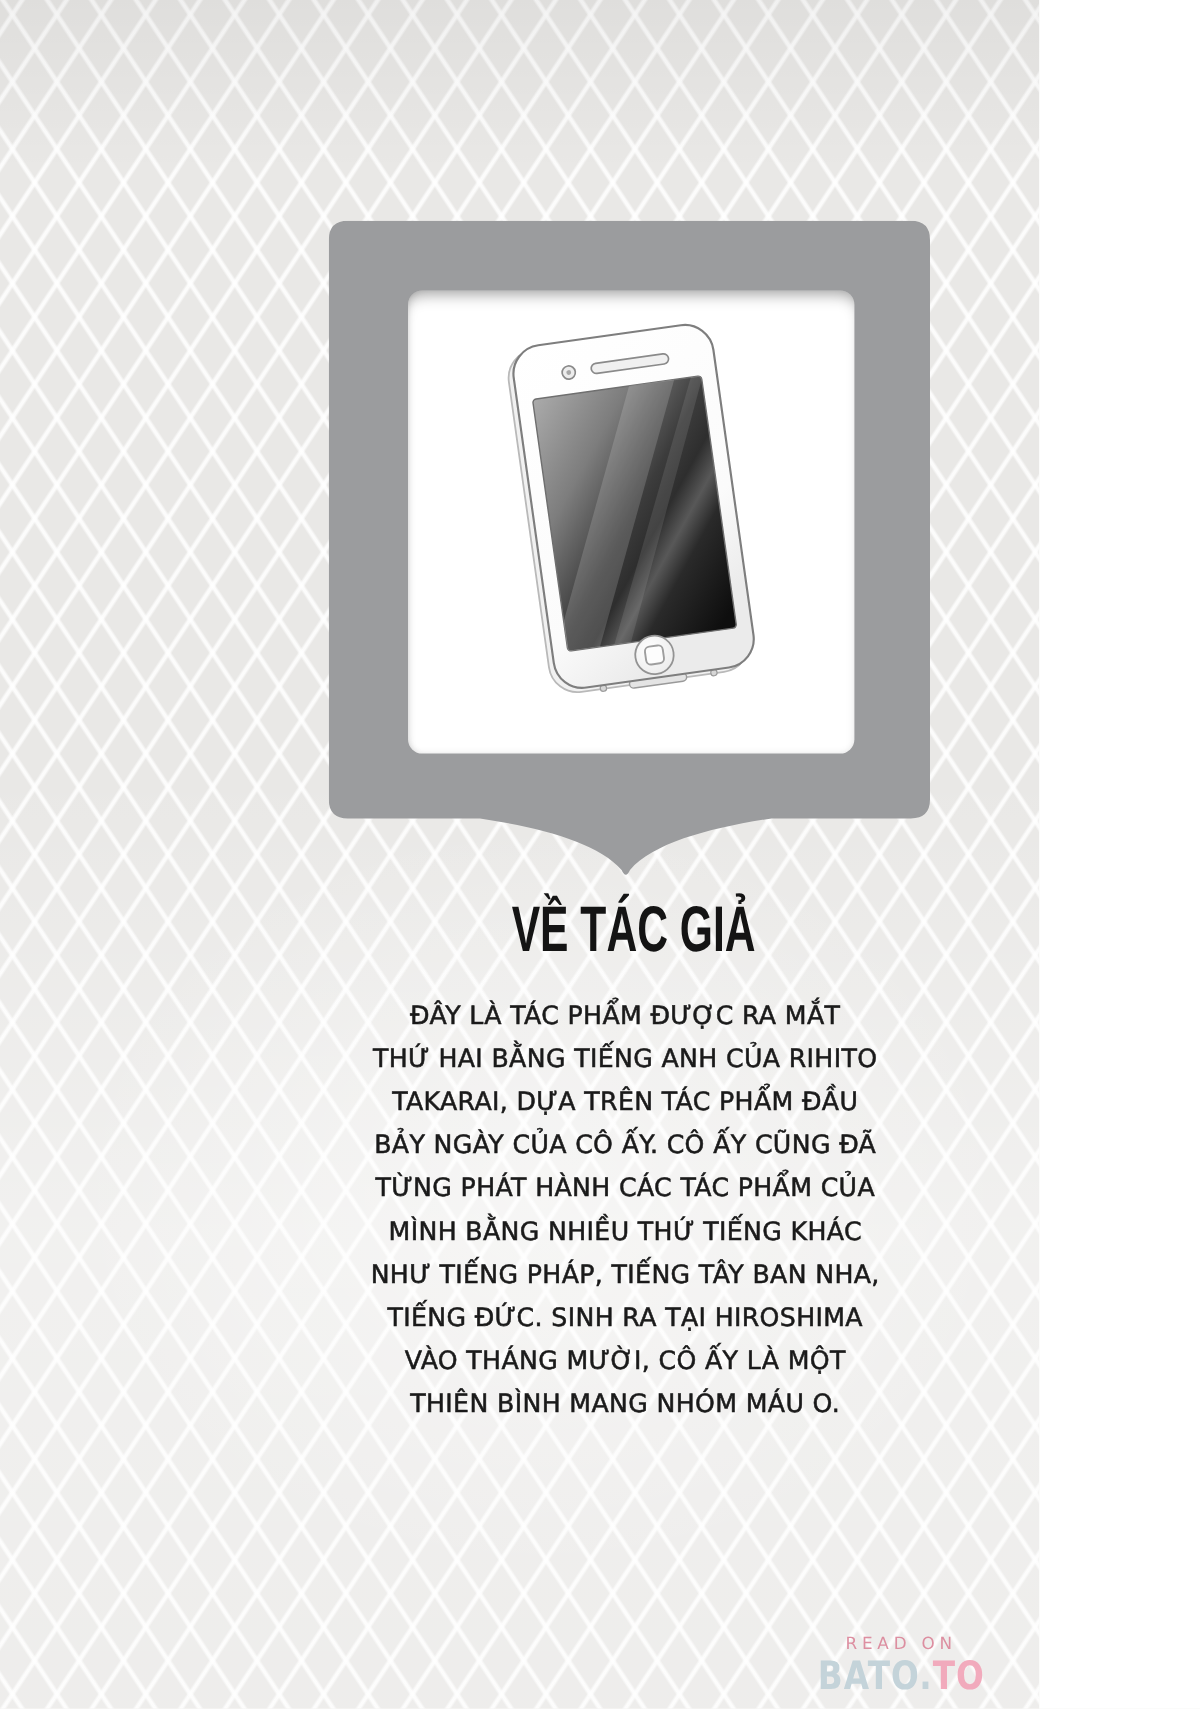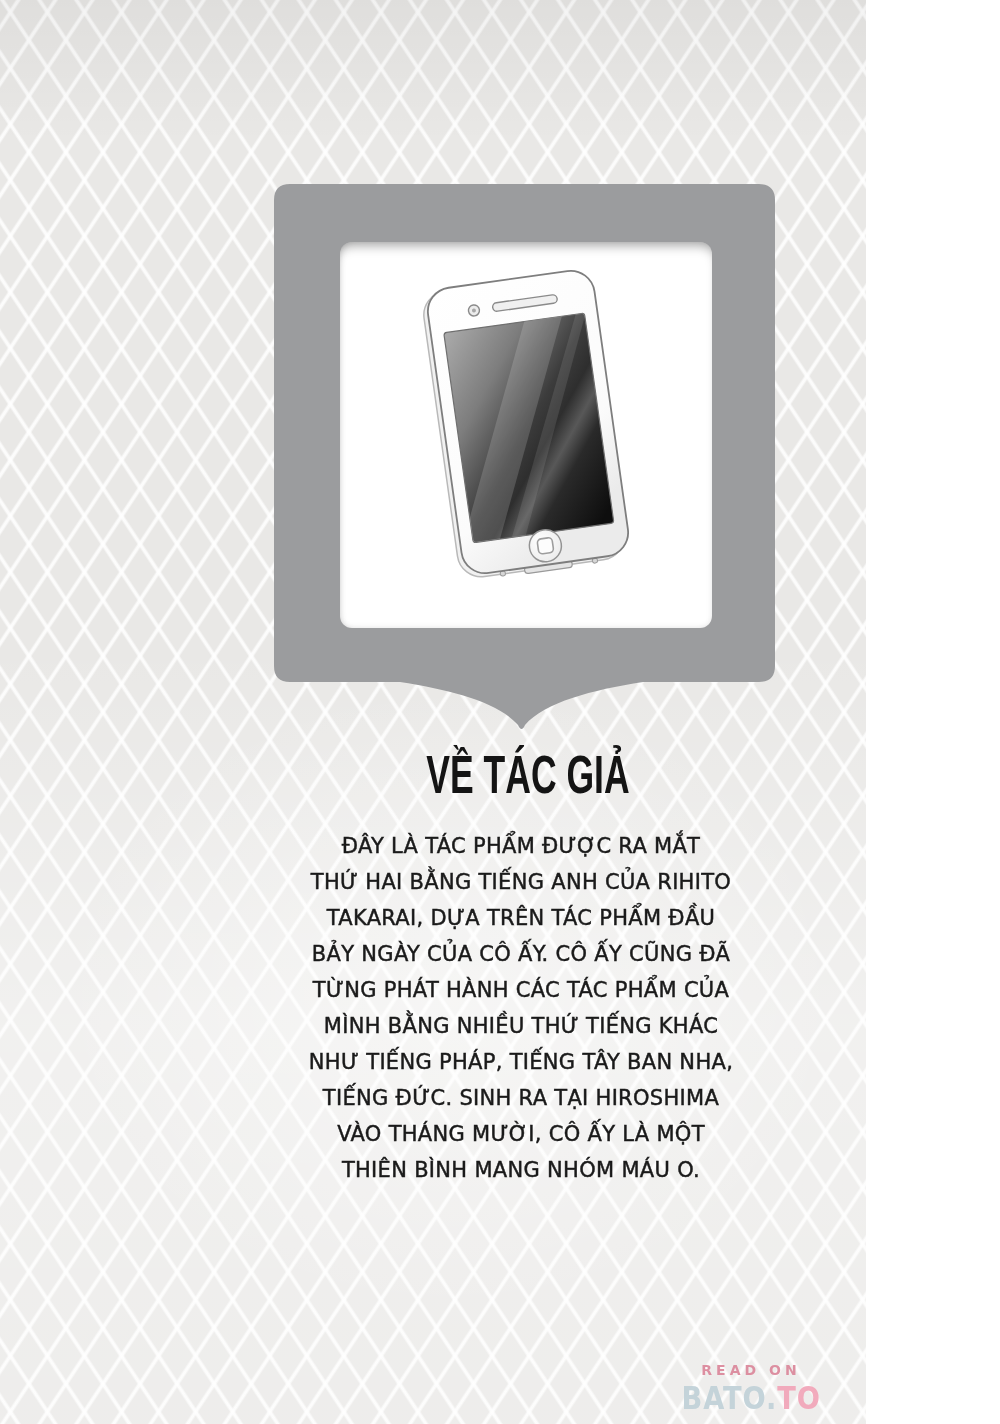--- a/index.html
+++ b/index.html
@@ -85,21 +85,21 @@
     right: 10px;
     bottom: 8px;
     width: 210px;
     text-align: center;
     font-family: "DejaVu Sans", sans-serif;
     opacity: 0.95;
   }
   .watermark .read-on {
     display: block;
     font-size: 14px;
-    font-weight: bold;
+    font-weight: normal;
     letter-spacing: 4px;
     color: #dc8a9d;
     margin-bottom: 2px;
   }
   .watermark .site {
     display: inline-block;
     font-size: 31px;
     font-weight: bold;
     letter-spacing: 1px;
     transform: scale(0.88, 1.05);

